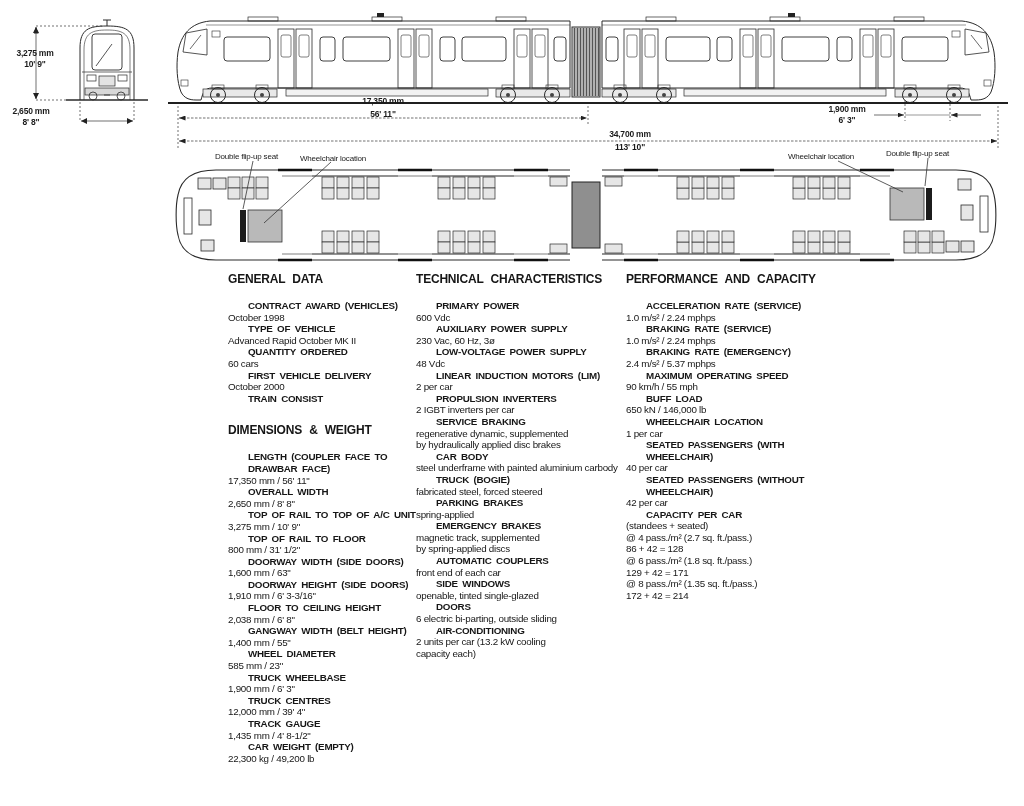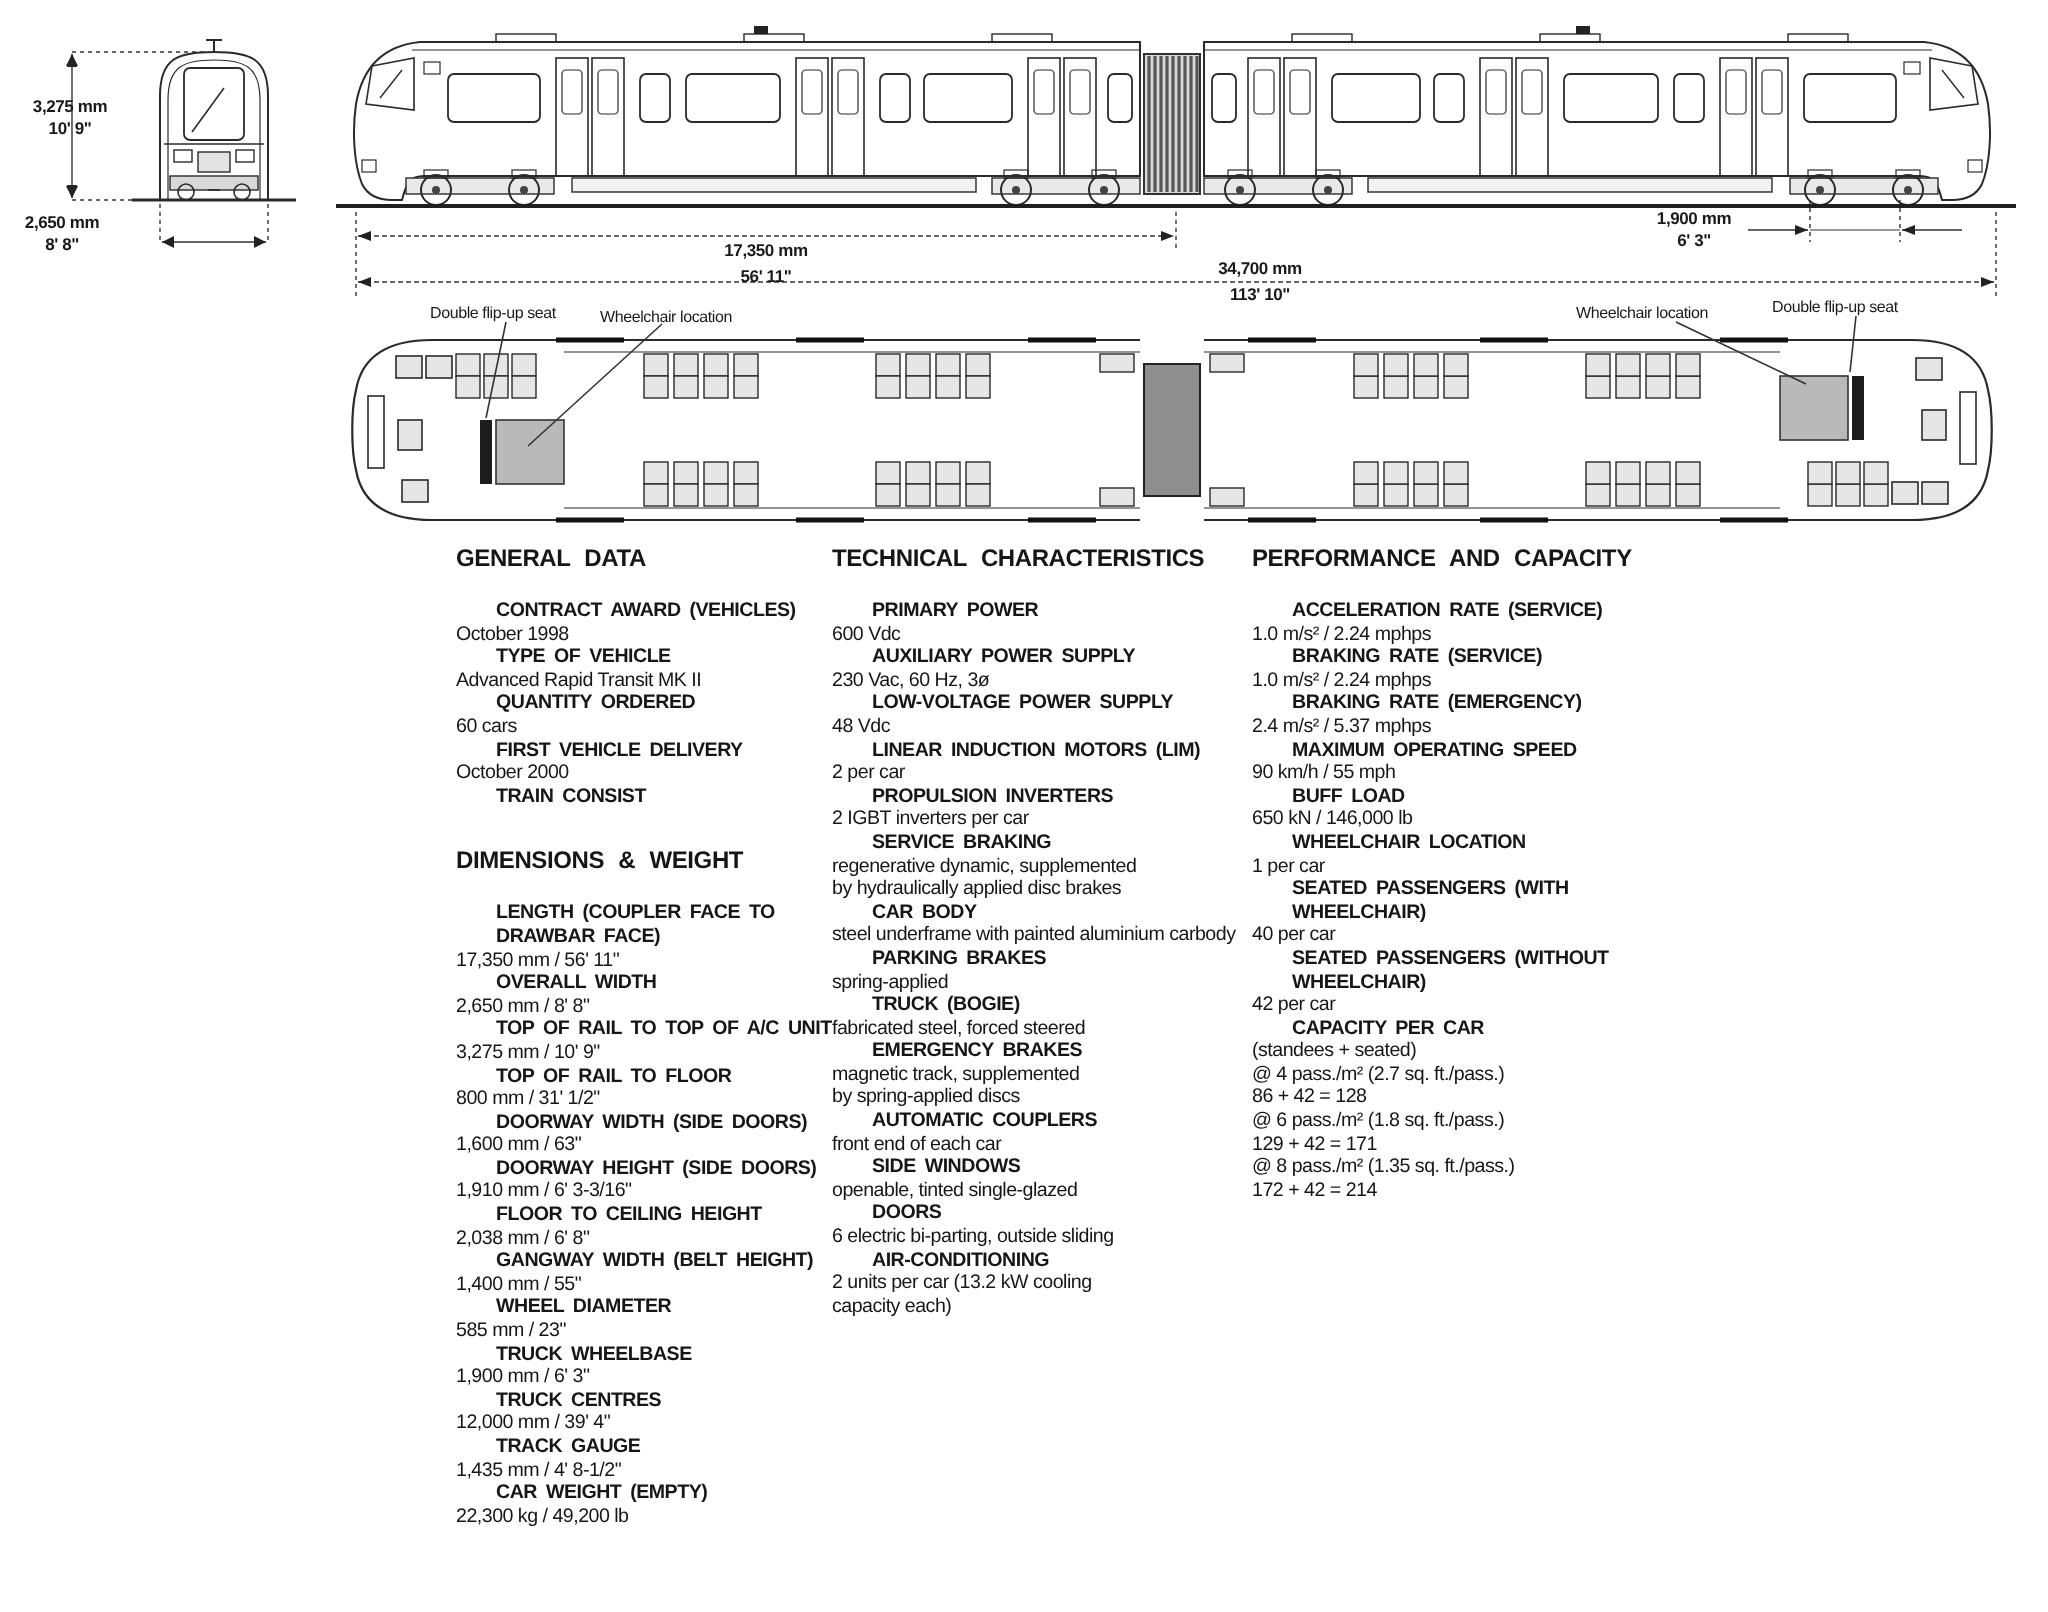--- a/index.html
+++ b/index.html
@@ -237,21 +237,21 @@
 </svg>
 
 <div class="dim-label" style="left:6px;top:48px;width:58px;">
   <div>3,275 mm</div>
   <div>10' 9"</div>
 </div>
 <div class="dim-label" style="left:2px;top:106px;width:58px;">
   <div>2,650 mm</div>
   <div>8' 8"</div>
 </div>
-<div class="dim-label" style="left:333px;top:120px;width:100px;">
+<div class="dim-label" style="left:333px;top:96px;width:100px;">
   <div>17,350 mm</div>
   <div style="margin-top:2px">56' 11"</div>
 </div>
 <div class="dim-label" style="left:578px;top:129px;width:104px;">
   <div>34,700 mm</div>
   <div style="margin-top:2px">113' 10"</div>
 </div>
 <div class="dim-label" style="left:816px;top:104px;width:62px;">
   <div>1,900 mm</div>
   <div>6' 3"</div>
@@ -272,21 +272,21 @@
           </div>
           <div class="spec-value">
             <div>October 1998</div>
           </div>
         </div>
         <div class="spec-item">
           <div class="spec-label">
             <div>TYPE OF VEHICLE</div>
           </div>
           <div class="spec-value">
-            <div>Advanced Rapid Transit MK II</div>
+            <div>Advanced Rapid October MK II</div>
           </div>
         </div>
         <div class="spec-item">
           <div class="spec-label">
             <div>QUANTITY ORDERED</div>
           </div>
           <div class="spec-value">
             <div>60 cars</div>
           </div>
         </div>
@@ -468,32 +468,32 @@
         <div class="spec-item">
           <div class="spec-label">
             <div>CAR BODY</div>
           </div>
           <div class="spec-value">
             <div>steel underframe with painted aluminium carbody</div>
           </div>
         </div>
         <div class="spec-item">
           <div class="spec-label">
+            <div>TRUCK (BOGIE)</div>
+          </div>
+          <div class="spec-value">
+            <div>fabricated steel, forced steered</div>
+          </div>
+        </div>
+        <div class="spec-item">
+          <div class="spec-label">
             <div>PARKING BRAKES</div>
           </div>
           <div class="spec-value">
             <div>spring-applied</div>
-          </div>
-        </div>
-        <div class="spec-item">
-          <div class="spec-label">
-            <div>TRUCK (BOGIE)</div>
-          </div>
-          <div class="spec-value">
-            <div>fabricated steel, forced steered</div>
           </div>
         </div>
         <div class="spec-item">
           <div class="spec-label">
             <div>EMERGENCY BRAKES</div>
           </div>
           <div class="spec-value">
             <div>magnetic track, supplemented</div>
             <div>by spring-applied discs</div>
           </div>

